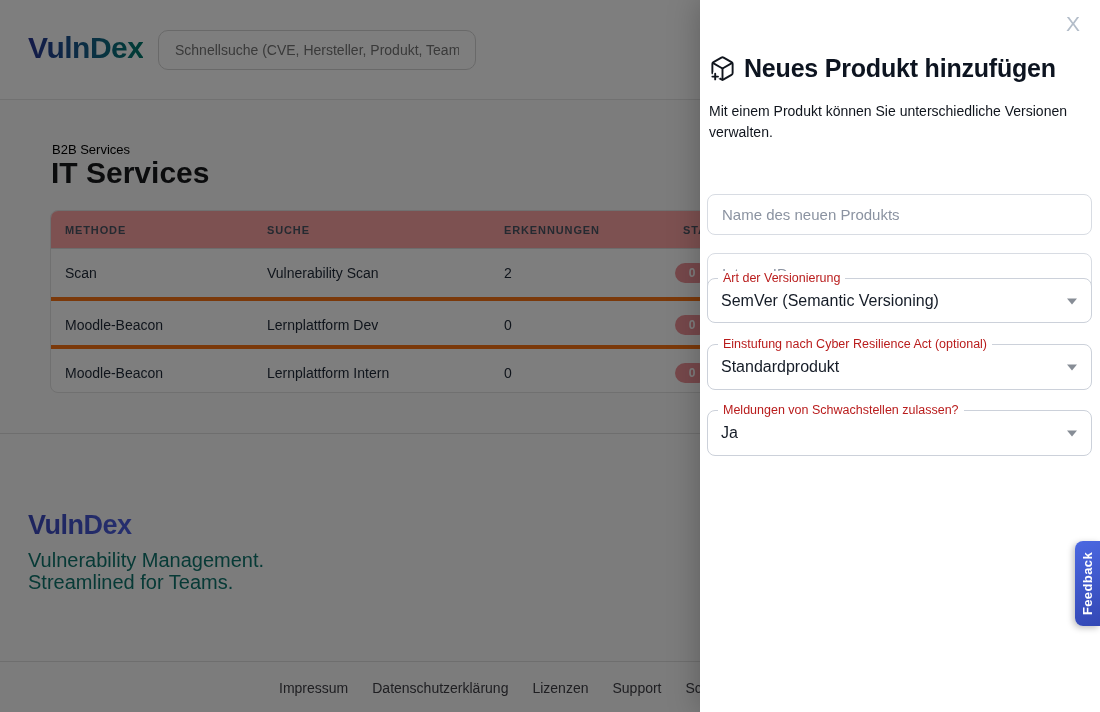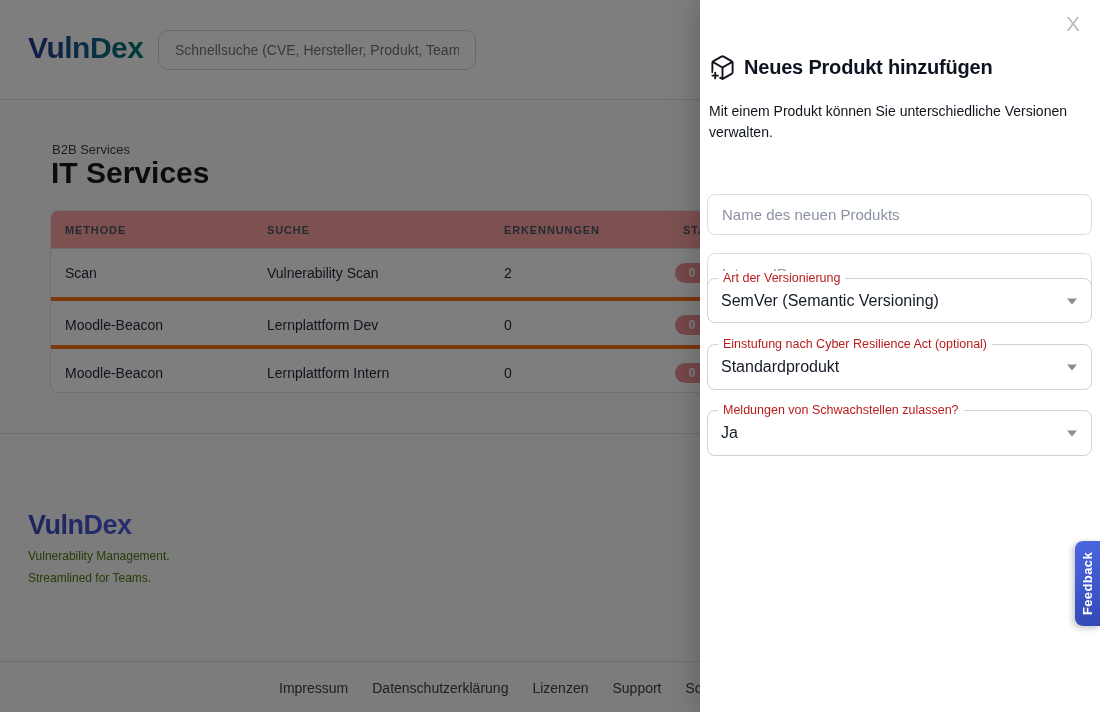--- a/index.html
+++ b/index.html
@@ -24,21 +24,21 @@
   }
   .search {
     position: absolute; left: 158px; top: 30px; width: 318px; height: 40px;
     border: 1px solid #d4d4d4; border-radius: 10px; background: #fff;
     padding: 0 16px; font-size: 14px; color: #333; outline: none;
     font-family: inherit;
   }
   .search::placeholder { color: #757575; }
 
   
-  .eyebrow { position: absolute; left: 52px; top: 142px; font-size: 13px; color: #404040; }
+  .eyebrow { position: absolute; left: 52px; top: 142px; font-size: 13px; color: #000000; }
   .page-title { position: absolute; left: 51px; top: 156px; font-size: 30px; font-weight: bold; color: #17191c; }
 
   .card {
     position: absolute; left: 50px; top: 210px; width: 1000px; height: 183px;
     background: #fff; border: 1px solid #e2e2e2; border-radius: 8px; overflow: hidden;
   }
   .thead { position: relative; height: 38px; background: #fca5a5; border-bottom: 1px solid #dcdcdc; }
   .th {
     position: absolute; top: 0; line-height: 38px;
     font-size: 11px; font-weight: bold; letter-spacing: 0.08em; color: #4b5563;
@@ -55,21 +55,21 @@
 
   .content-divider { position: absolute; left: 0; top: 433px; width: 1100px; border-top: 1px solid #dedede; }
 
   
   .footer-brand {
     position: absolute; left: 28px; top: 510px;
     font-size: 27px; font-weight: bold; letter-spacing: -0.5px;
     background: linear-gradient(90deg, #3c49bd, #4d5fe0);
     -webkit-background-clip: text; background-clip: text; color: transparent;
   }
-  .tagline { position: absolute; left: 28px; font-size: 12px; color: #4d7c0f; }
+  .tagline { position: absolute; left: 28px; font-size: 20px; color: #0f766e; }
   .tagline.l1 { top: 549px; }
   .tagline.l2 { top: 571px; }
   .links-bar {
     position: absolute; left: 0; top: 661px; width: 1100px; height: 51px;
     border-top: 1px solid #dedede;
   }
   .links-row {
     position: absolute; left: 279px; top: 0; height: 51px;
     display: flex; align-items: center; gap: 24px; white-space: nowrap;
   }
@@ -81,21 +81,21 @@
   
   .drawer {
     position: absolute; left: 700px; top: 0; width: 400px; height: 712px;
     background: #ffffff; z-index: 50; box-shadow: 0 0 30px rgba(0,0,0,0.25);
   }
   .drawer-close {
     position: absolute; right: 20px; top: 12px; background: none; border: none;
     font-size: 21px; color: #b3bdc9; cursor: pointer; font-family: inherit;
   }
   .drawer-title-row { position: absolute; left: 9px; top: 54px; display: flex; align-items: center; gap: 8px; }
-  .drawer-title-row h2 { font-size: 20px; font-weight: bold; color: #0d1420; letter-spacing: -0.2px; }
+  .drawer-title-row h2 { font-size: 25px; font-weight: bold; color: #0d1420; letter-spacing: -0.2px; }
   .pkg-icon { width: 27px; height: 27px; display: inline-block; }
   .drawer-desc { position: absolute; left: 9px; top: 101px; width: 378px; font-size: 14px; line-height: 21px; color: #10151d; }
 
   .field-input {
     position: absolute; left: 7px; width: 385px; height: 41px;
     border: 1px solid #d8dce3; border-radius: 8px; background: #fff;
     padding: 0 14px; font-size: 15px; color: #1f2937; outline: none; font-family: inherit; margin-top: 36px;
   }
   .field-input::placeholder { color: #8b93a1; }
   .in-name { top: 158px; }

